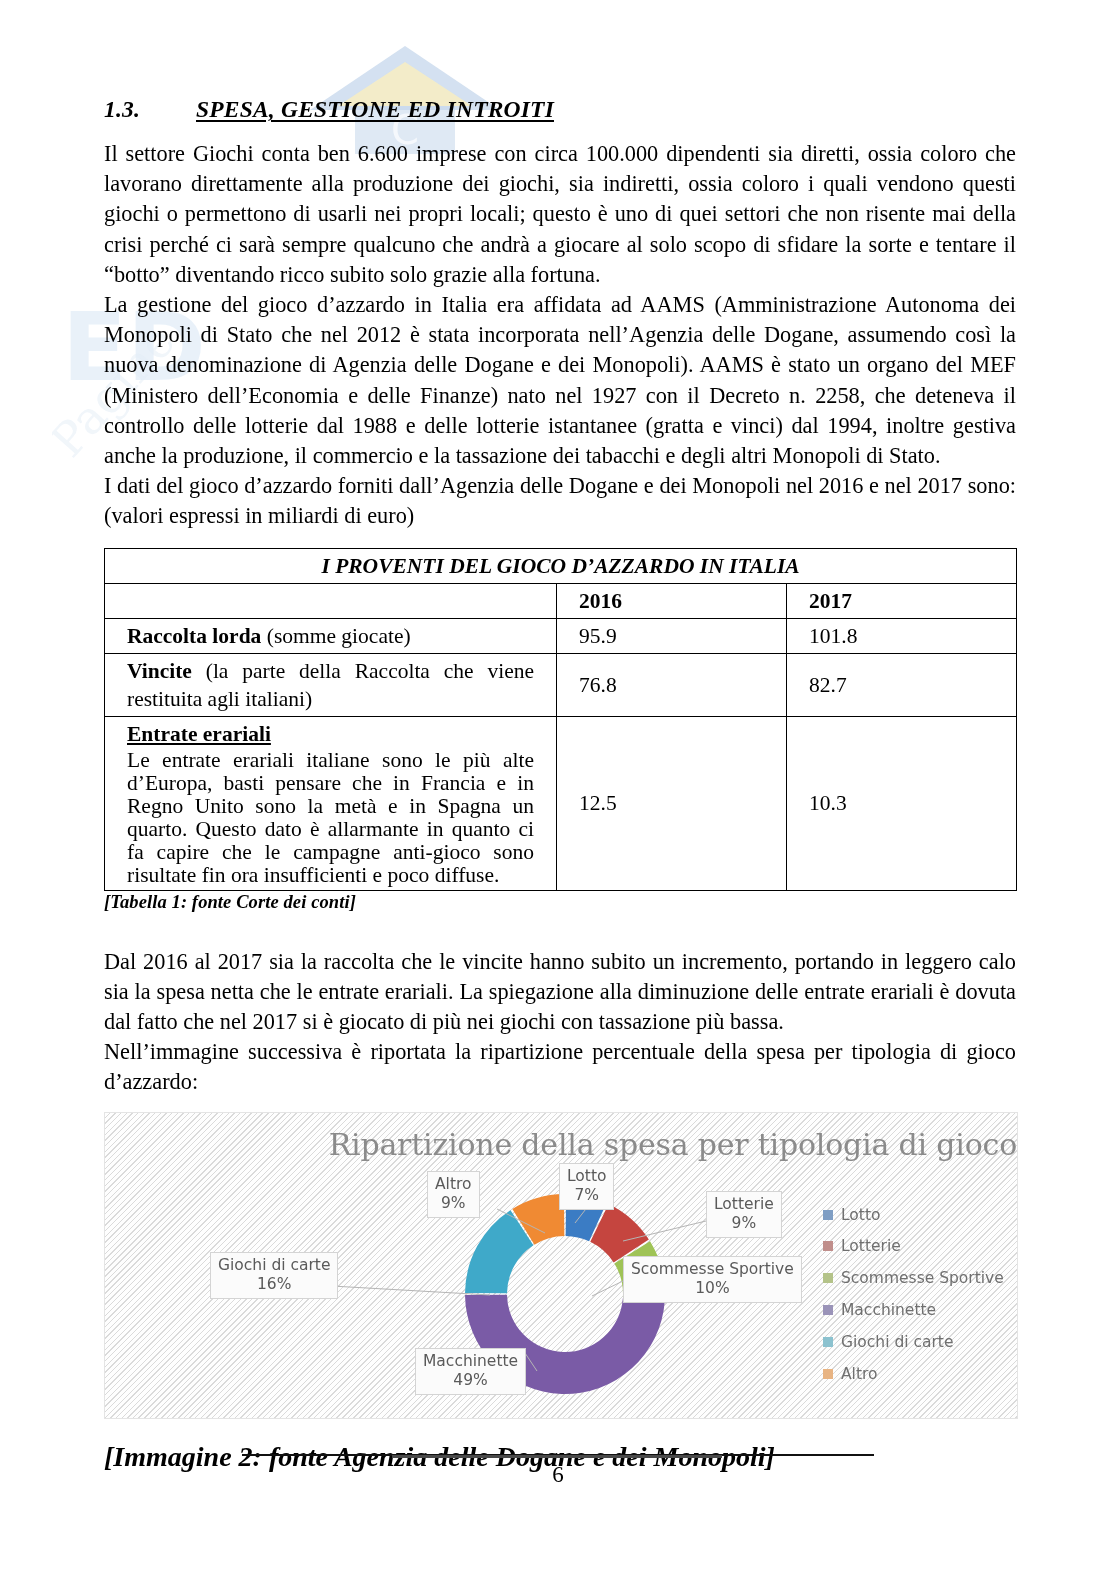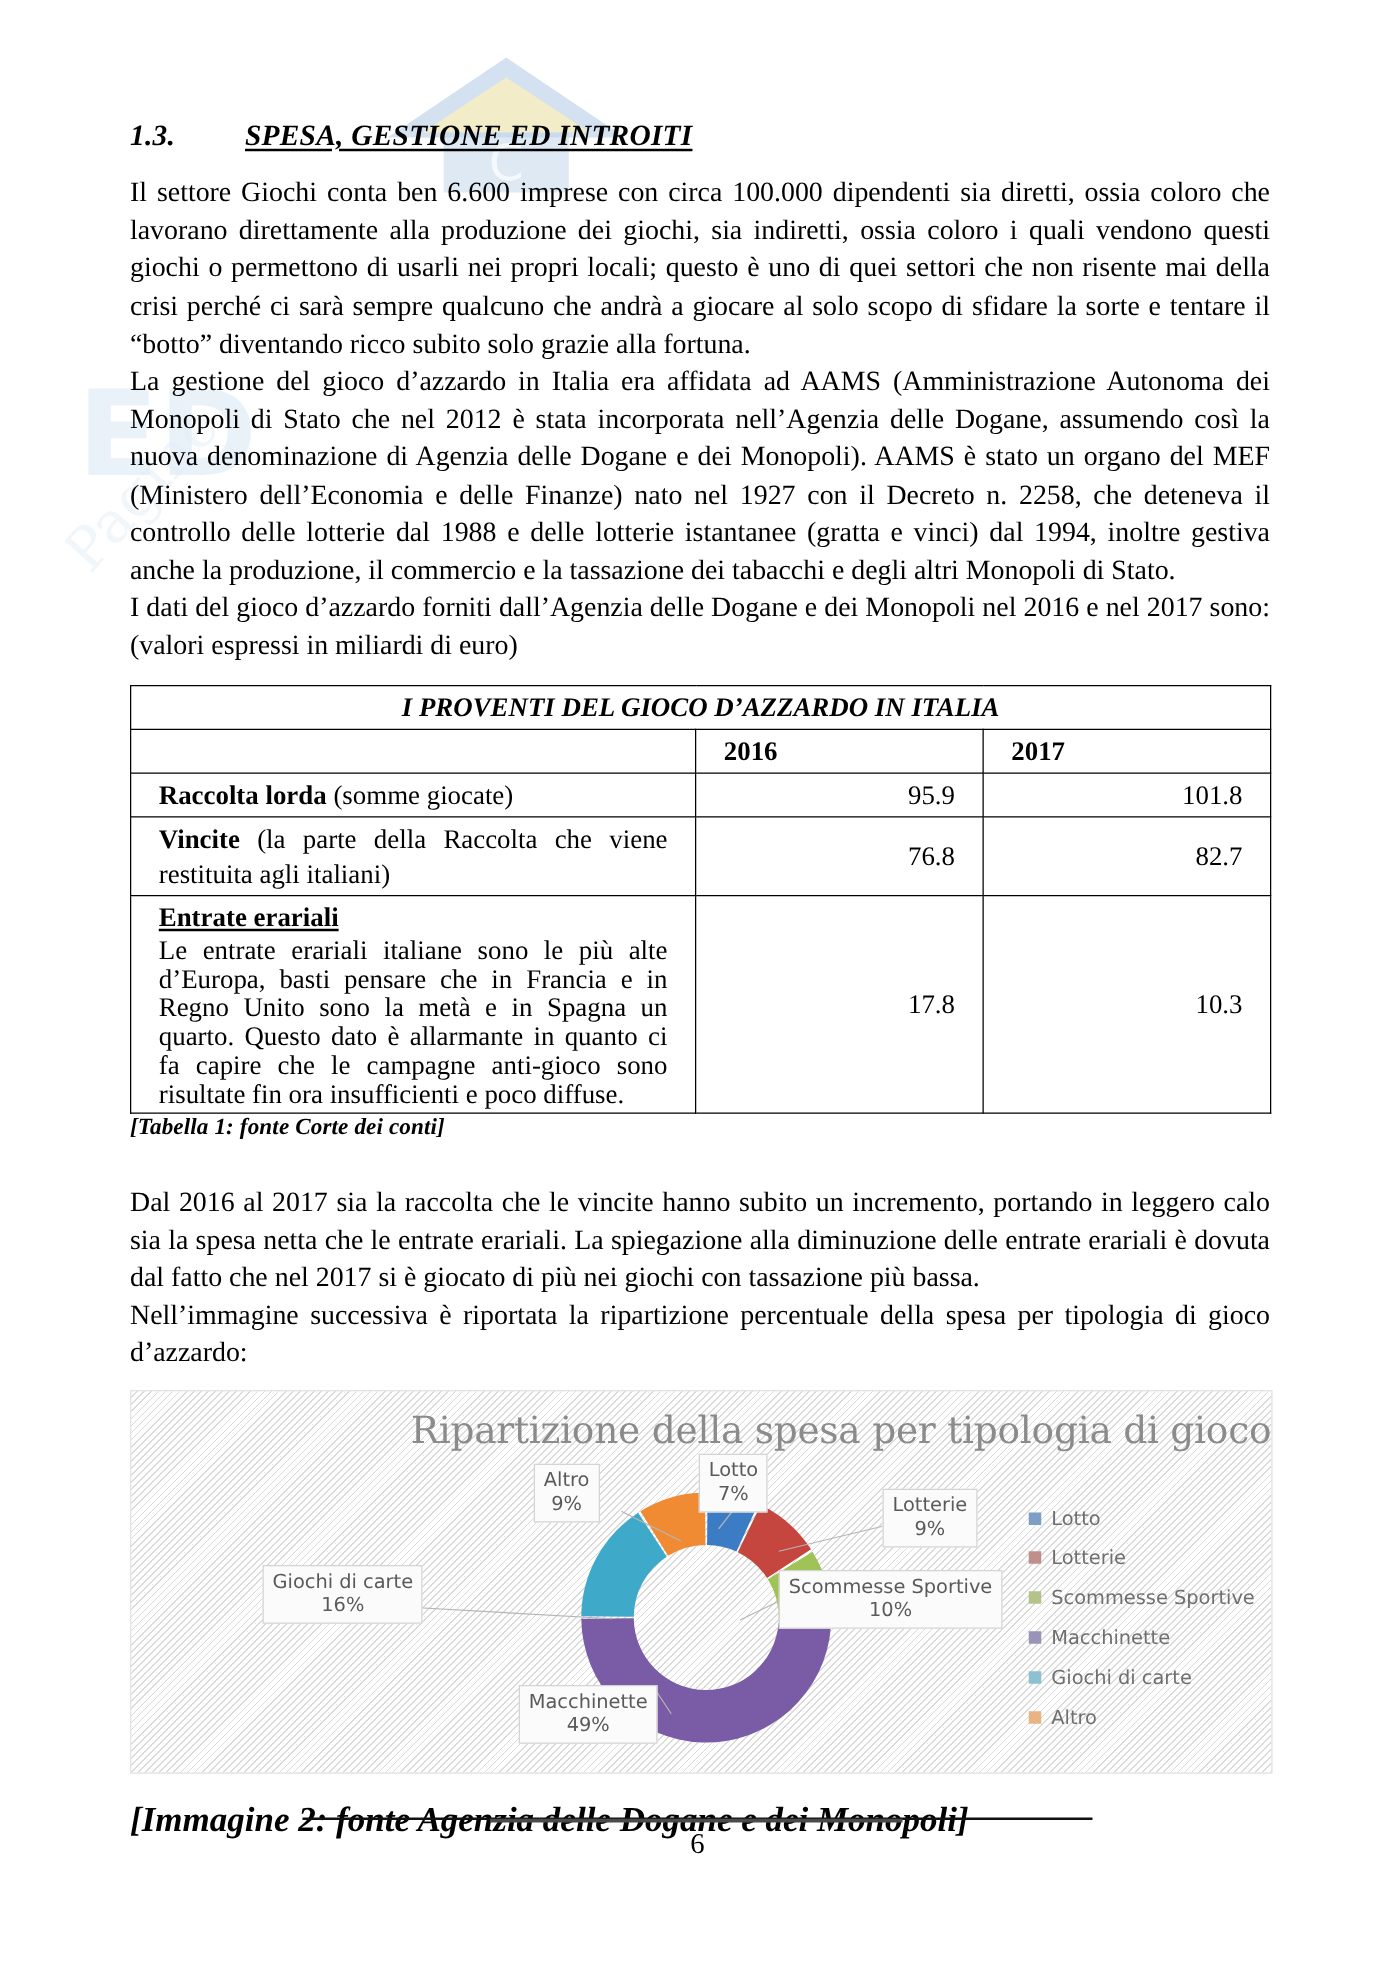--- a/index.html
+++ b/index.html
@@ -105,21 +105,21 @@
   td.label-cell {
     text-align: justify;
     text-justify: inter-word;
     padding: 2px 8px 4px 8px;
     margin-top: 24px;
   }
   td.label-cell .lead {
     font-weight: bold;
   }
   td.num-cell {
-    text-align: right;
+    text-align: left;
     font-size: 22.5px;
   }
   .col-label { width: 452px; }
   .col-y1 { width: 230px; }
   .col-y2 { width: 230px; }
 
   td.erariali-cell {
     padding: 3px 9px 5px 9px;
     text-align: justify;
   }
@@ -305,21 +305,21 @@
           <td class="num-cell">76.8</td>
           <td class="num-cell">82.7</td>
         </tr>
 
 
         <tr>
           <td class="erariali-cell">
             <span class="erariali-head">Entrate erariali</span>
             <span class="erariali-body">Le entrate erariali italiane sono le più alte d’Europa, basti pensare che in Francia e in Regno Unito sono la metà e in Spagna un quarto. Questo dato è allarmante in quanto ci fa capire che le campagne anti-gioco sono risultate fin ora insufficienti e poco diffuse.</span>
           </td>
-          <td class="num-cell">17.8</td>
+          <td class="num-cell">12.5</td>
           <td class="num-cell">10.3</td>
         </tr>
       </tbody>
     </table>
 
     <p class="caption">[Tabella 1: fonte Corte dei conti]</p>
 
     <div class="gap-after-table"></div>
 
     <p class="body">Dal 2016 al 2017 sia la raccolta che le vincite hanno subito un incremento, portando in leggero calo sia la spesa netta che le entrate erariali. La spiegazione alla diminuzione delle entrate erariali è dovuta dal fatto che nel 2017 si è giocato di più nei giochi con tassazione più bassa.</p>

